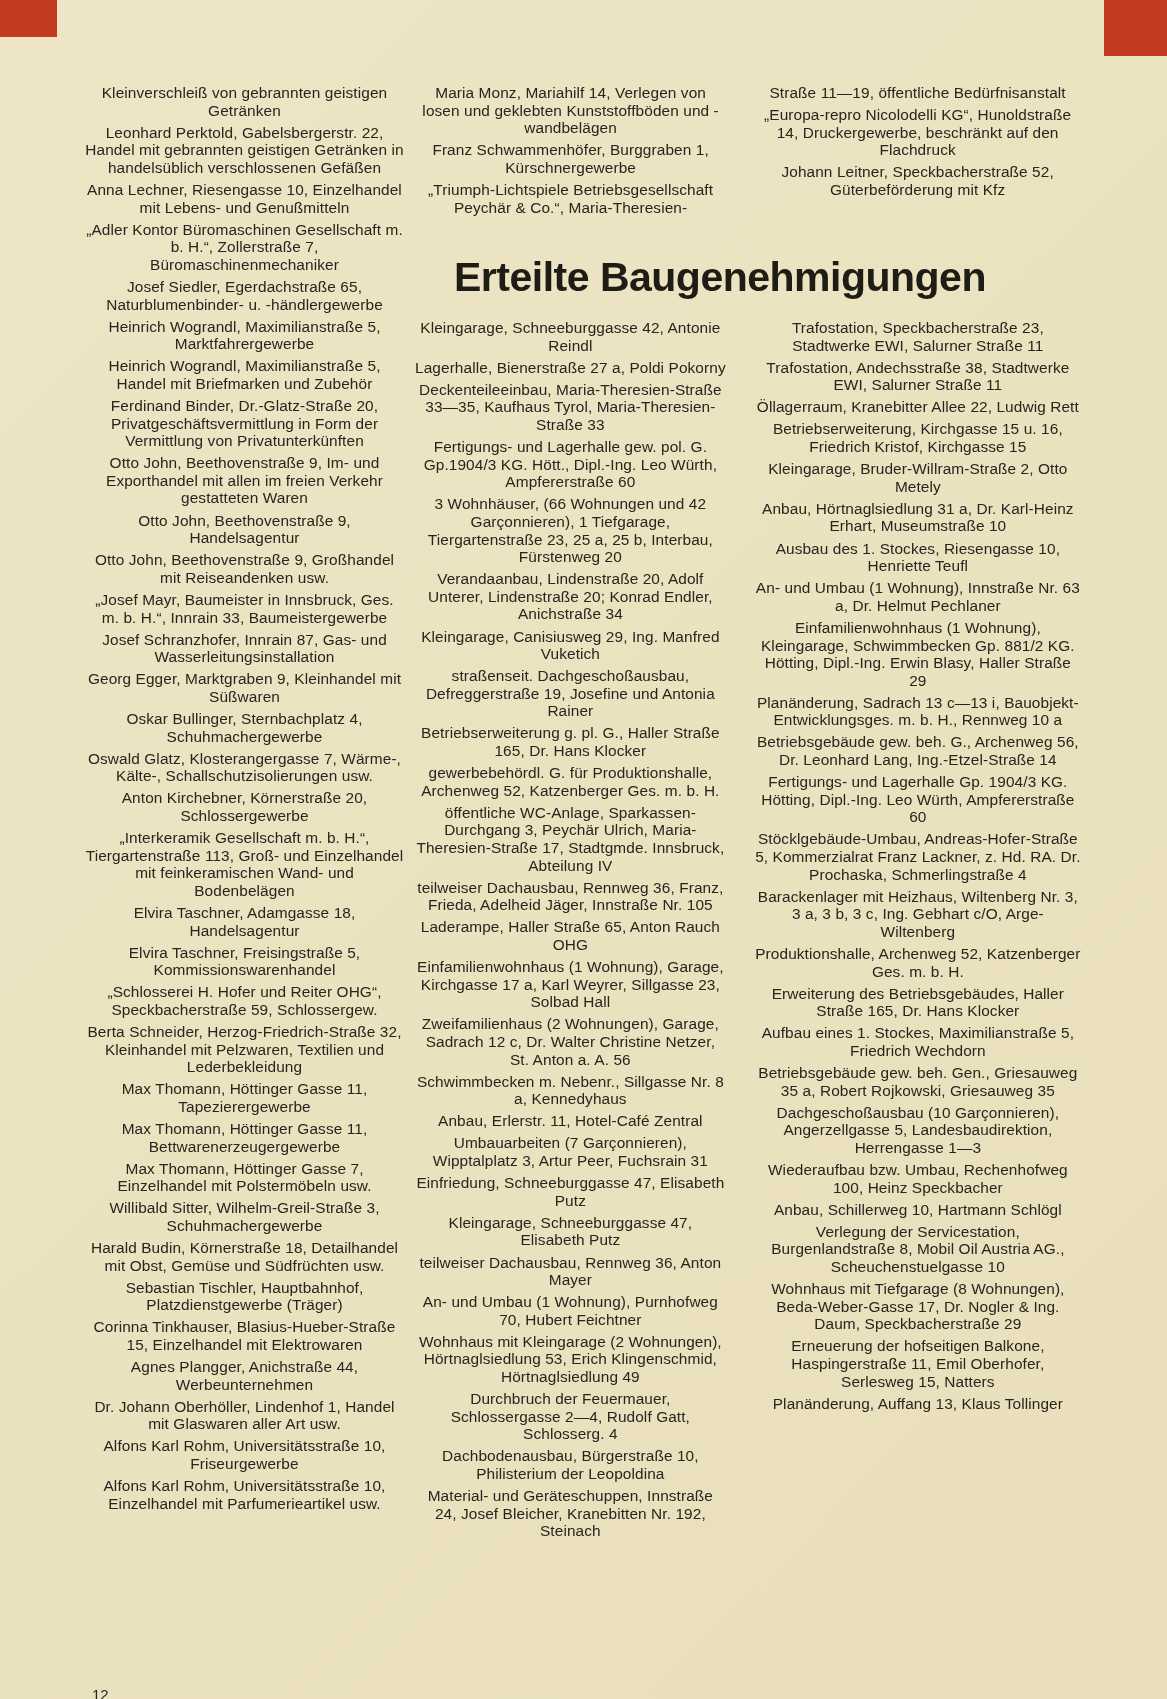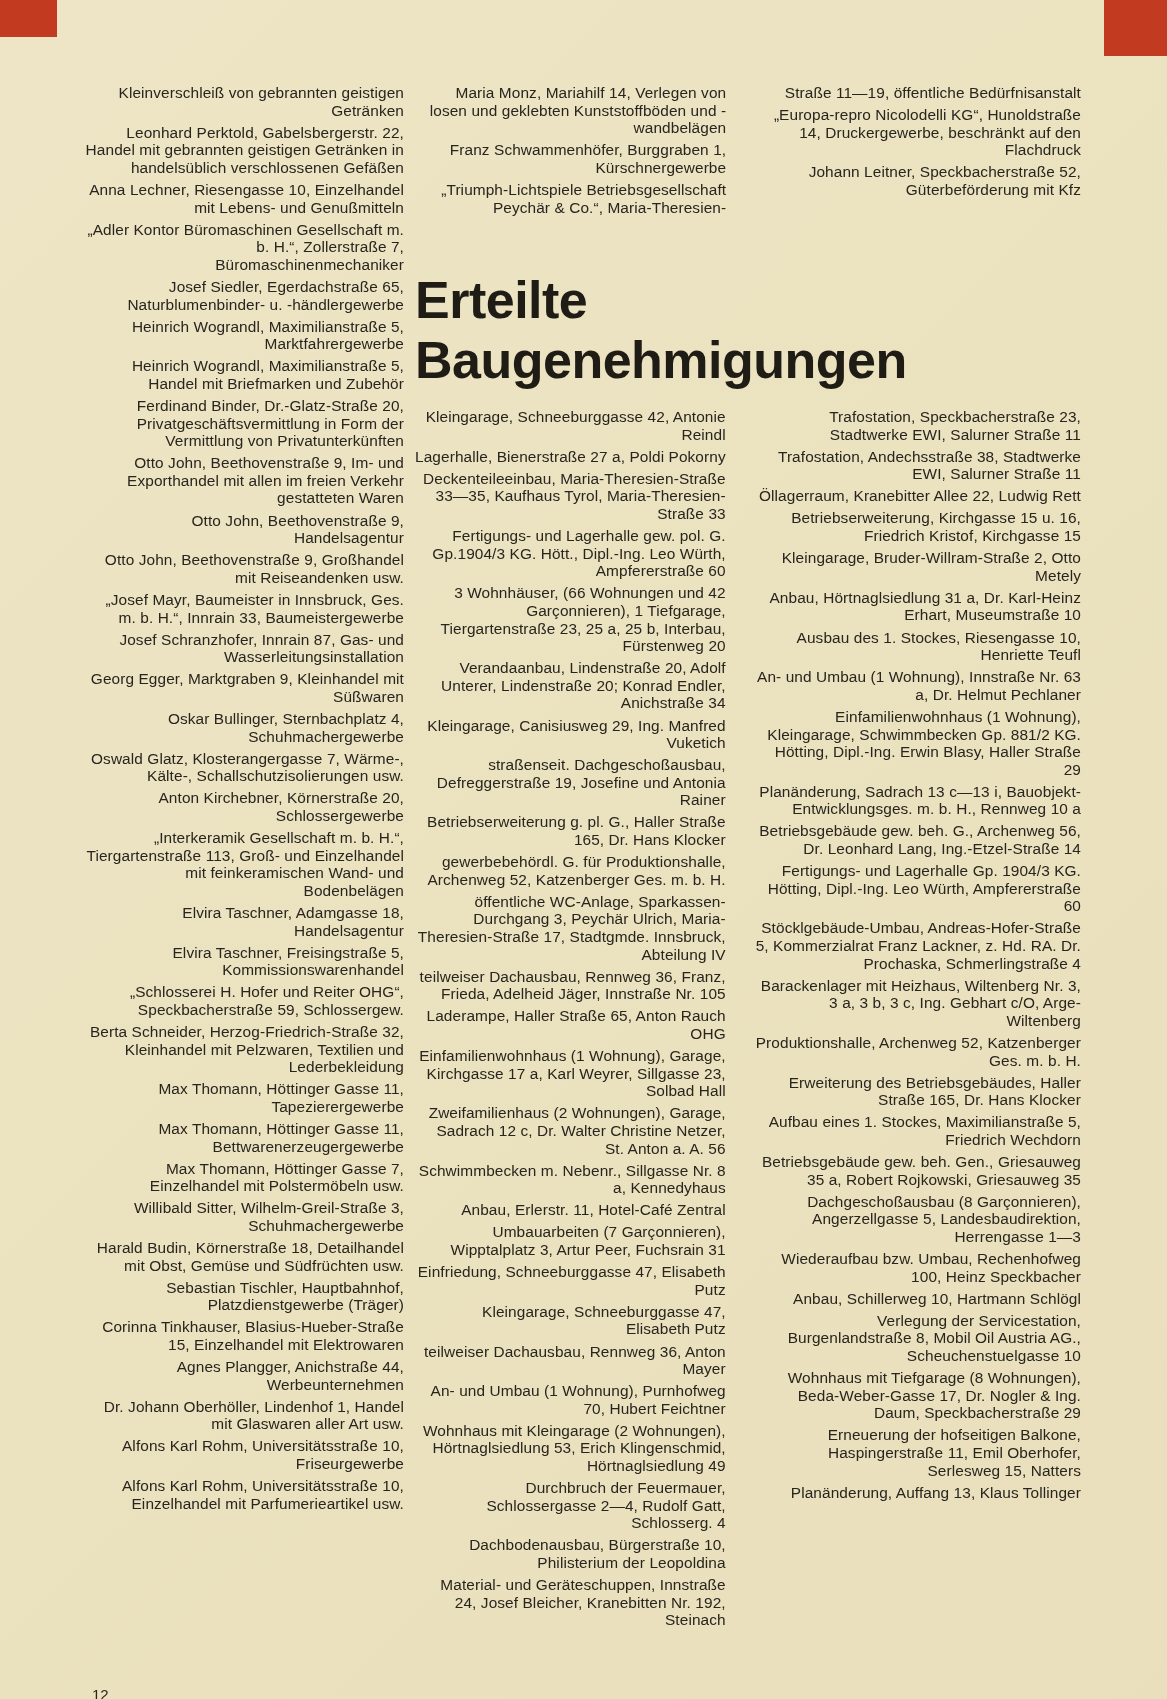--- a/index.html
+++ b/index.html
@@ -6,30 +6,30 @@
   .page{
     position:relative;width:1167px;height:1699px;margin:0 auto;
     background:#ece3c2;
     background-image:linear-gradient(135deg,#eee5c6 0%,#ebe2c0 45%,#e9dfbc 100%);
     font-family:"Liberation Sans","DejaVu Sans",sans-serif;
     color:#28251e;overflow:hidden;
   }
   .mark{position:absolute;}
   .mark-tl{left:0;top:0;width:57px;height:37px;}
   .mark-tr{right:0;top:0;width:63px;height:56px;}
-  .col{font-size:15.4px;line-height:17.6px;letter-spacing:.1px;text-align:right;}
+  .col{font-size:15.4px;line-height:17.6px;letter-spacing:.1px;text-align:center;}
   .entry{margin:0 0 4.5px 0;}
   .col1{position:absolute;left:85px;top:84px;width:319px;}
   .right-area{position:absolute;left:415px;top:84px;width:666px;}
   .top-band{display:flex;gap:28px;min-height:138px;}
   .subcol{width:319px;}
   .subcol2{width:335px;}
   .heading{
-    font-size:52px;font-weight:700;text-align:left;
-    margin:48px 0 0 0;padding-right:56px;letter-spacing:-0.5px;color:#1f1c16;
+    font-size:41px;font-weight:700;text-align:center;
+    margin:32px 0 0 0;padding-right:56px;letter-spacing:-0.5px;color:#1f1c16;
   }
   .permits{display:flex;gap:29px;margin-top:18px;}
   .page-number{position:absolute;left:92px;top:1686px;font-size:15px;color:#28251e;}
 </style>
 </head>
 <body>
 
 <div class="page">
 
   <div class="mark mark-tl" style="background: rgb(194, 58, 31);"></div>
@@ -129,21 +129,21 @@
           <p class="entry">Einfamilienwohnhaus (1 Wohnung), Kleingarage, Schwimmbecken Gp. 881/2 KG. Hötting, Dipl.-Ing. Erwin Blasy, Haller Straße 29</p>
           <p class="entry">Planänderung, Sadrach 13 c—13 i, Bauobjekt-Entwicklungsges. m. b. H., Rennweg 10 a</p>
           <p class="entry">Betriebsgebäude gew. beh. G., Archenweg 56, Dr. Leonhard Lang, Ing.-Etzel-Straße 14</p>
           <p class="entry">Fertigungs- und Lagerhalle Gp. 1904/3 KG. Hötting, Dipl.-Ing. Leo Würth, Ampfererstraße 60</p>
           <p class="entry">Stöcklgebäude-Umbau, Andreas-Hofer-Straße 5, Kommerzialrat Franz Lackner, z. Hd. RA. Dr. Prochaska, Schmerlingstraße 4</p>
           <p class="entry">Barackenlager mit Heizhaus, Wiltenberg Nr. 3, 3 a, 3 b, 3 c, Ing. Gebhart c/O, Arge-Wiltenberg</p>
           <p class="entry">Produktionshalle, Archenweg 52, Katzenberger Ges. m. b. H.</p>
           <p class="entry">Erweiterung des Betriebsgebäudes, Haller Straße 165, Dr. Hans Klocker</p>
           <p class="entry">Aufbau eines 1. Stockes, Maximilianstraße 5, Friedrich Wechdorn</p>
           <p class="entry">Betriebsgebäude gew. beh. Gen., Griesauweg 35 a, Robert Rojkowski, Griesauweg 35</p>
-          <p class="entry">Dachgeschoßausbau (8 Garçonnieren), Angerzellgasse 5, Landesbaudirektion, Herrengasse 1—3</p>
+          <p class="entry">Dachgeschoßausbau (10 Garçonnieren), Angerzellgasse 5, Landesbaudirektion, Herrengasse 1—3</p>
           <p class="entry">Wiederaufbau bzw. Umbau, Rechenhofweg 100, Heinz Speckbacher</p>
           <p class="entry">Anbau, Schillerweg 10, Hartmann Schlögl</p>
           <p class="entry">Verlegung der Servicestation, Burgenlandstraße 8, Mobil Oil Austria AG., Scheuchenstuelgasse 10</p>
           <p class="entry">Wohnhaus mit Tiefgarage (8 Wohnungen), Beda-Weber-Gasse 17, Dr. Nogler &amp; Ing. Daum, Speckbacherstraße 29</p>
           <p class="entry">Erneuerung der hofseitigen Balkone, Haspingerstraße 11, Emil Oberhofer, Serlesweg 15, Natters</p>
           <p class="entry">Planänderung, Auffang 13, Klaus Tollinger</p>
         </div>
     </div>
 
   </div>

